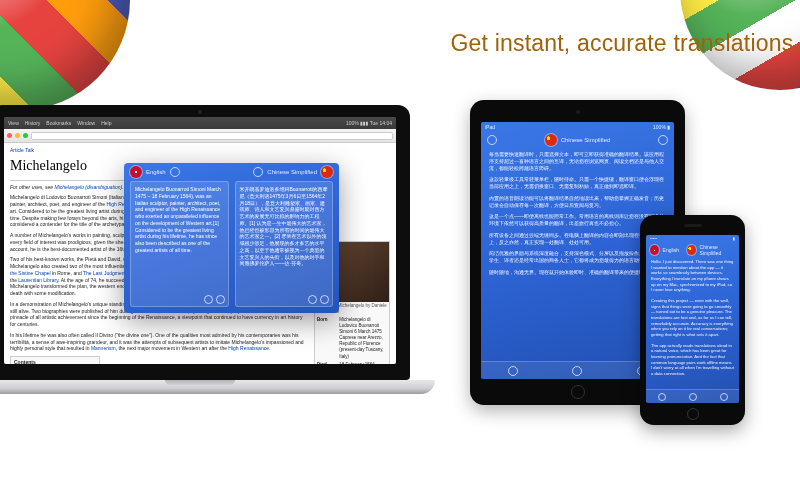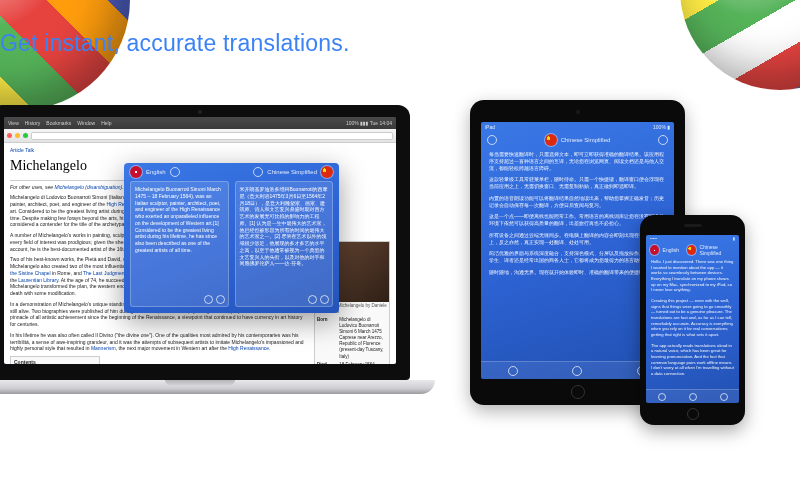--- a/index.html
+++ b/index.html
@@ -27,24 +27,24 @@
     background:
       radial-gradient(circle at 35% 30%, rgba(255,255,255,0.6) 0%, rgba(255,255,255,0) 35%),
       linear-gradient(-30deg, #1976d2 0 16%, #e53935 16% 30%, #ffffff 30% 44%, #4caf50 44% 58%, #ffeb3b 58% 72%, #3f51b5 72% 86%, #ff9800 86% 100%);
     box-shadow: inset -12px -18px 40px rgba(0,0,0,0.35);
   }
 
   .headline {
     position: absolute;
     top: 30px;
     left: 0; right: 0;
-    text-align: left;
+    text-align: right;
     font-size: 23px;
     font-weight: 300;
-    color: #3b82f6;
+    color: #a16207;
     letter-spacing: 0.2px;
   }
 
   
   .mac {
     position: absolute;
     left: -10px;
     top: 105px;
     width: 420px;
   }

